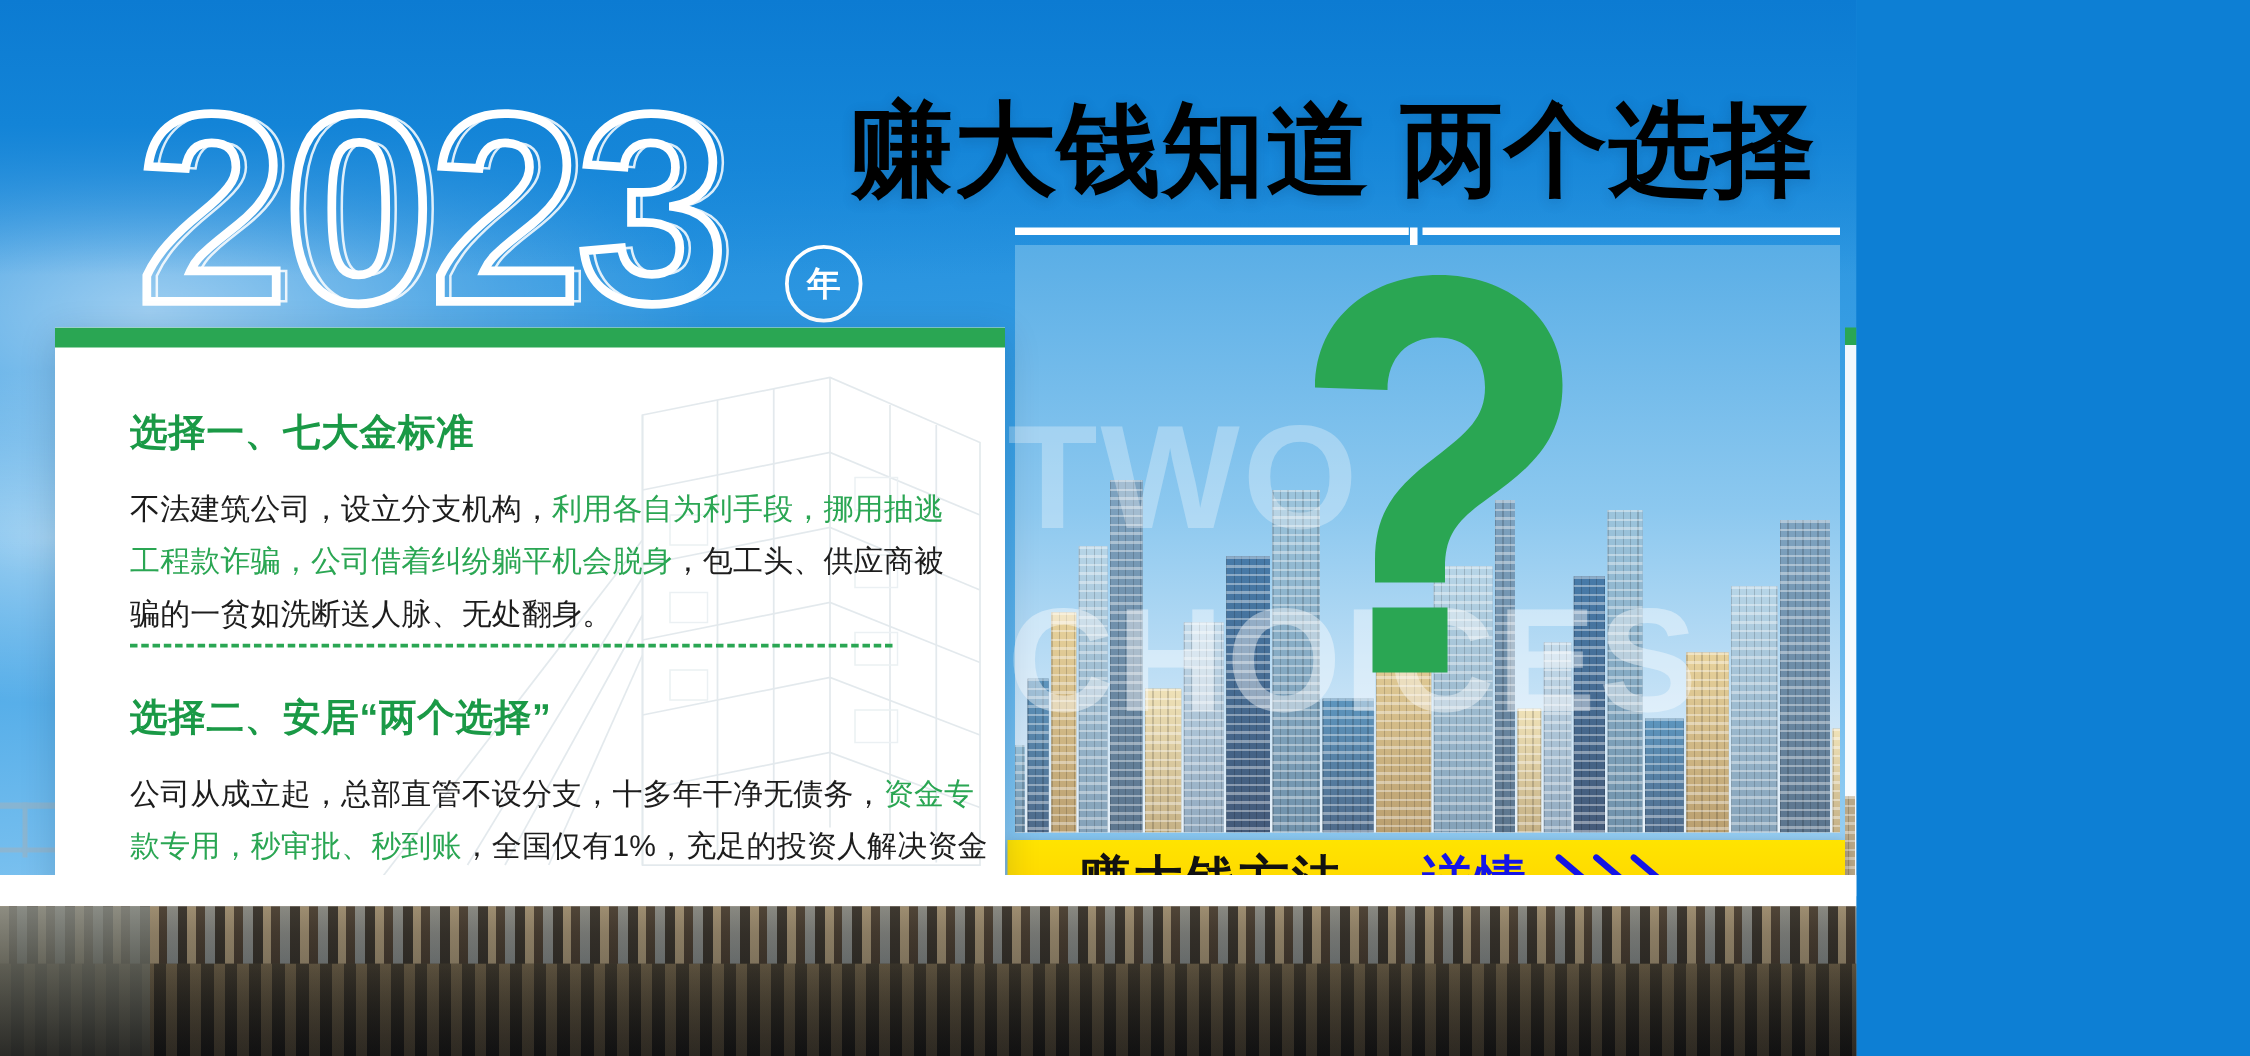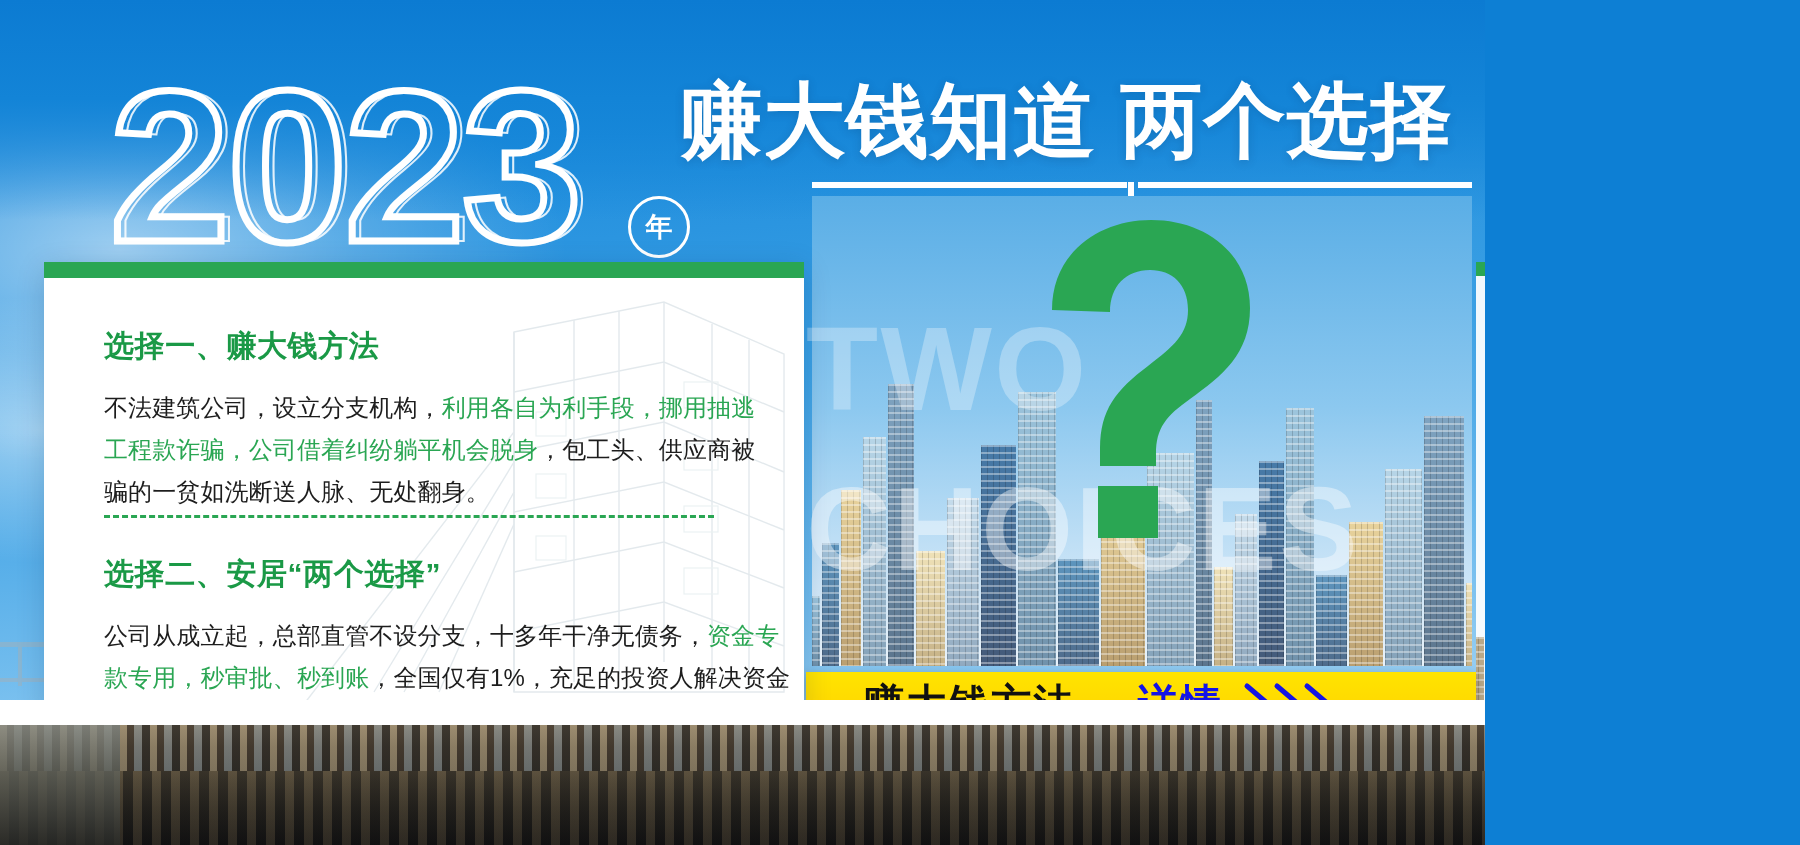--- a/index.html
+++ b/index.html
@@ -90,21 +90,21 @@
 
   
   .wm {
     position:absolute;
     color:rgba(255,255,255,.30);
     font-weight:700; letter-spacing:.02em;
     line-height:1; white-space:nowrap;
     text-transform:uppercase;
     font-family:"Liberation Sans","DejaVu Sans",sans-serif;
   }
-  .wm-two { left:806px; top:310px; font-size:118px; }
+  .wm-two { left:806px; top:323px; font-size:118px; }
   .wm-cho { left:806px; top:470px; font-size:118px; color:rgba(255,255,255,.42); }
 
   
   .year-art {
     position:absolute; left:110px; top:62px; width:580px; height:210px;
     font-size:215px; font-weight:700; line-height:210px;
     color:transparent;
     -webkit-text-stroke:7px #ffffff;
     letter-spacing:-.01em;
     font-family:"Liberation Sans","DejaVu Sans",sans-serif;
@@ -122,21 +122,21 @@
     position:absolute; left:628px; top:196px; width:62px; height:62px;
     border:3px solid #ffffff; border-radius:50%;
     color:#fff; font-size:27px; font-weight:700;
     display:flex; align-items:center; justify-content:center;
     font-family:"Liberation Sans","DejaVu Sans",sans-serif;
   }
 
   
   .main-title {
     position:absolute; left:680px; top:78px;
-    font-size:82px; font-weight:700; color:#ffffff;
+    font-size:82px; font-weight:700; color:#000000;
     letter-spacing:.015em; white-space:nowrap; line-height:1.05;
     text-shadow:0 2px 10px rgba(0,40,80,.18);
   }
   .title-rule {
     position:absolute; top:182px; height:6px; background:#ffffff;
   }
   .tr-a { left:812px; width:315px; }
   .tr-b { left:1138px; width:334px; }
   .title-tick {
     position:absolute; left:1128px; top:182px; width:6px; height:150px; background:#ffffff;
@@ -332,21 +332,21 @@
           <rect x="492" y="150" width="30" height="24"></rect>
           <rect x="492" y="212" width="30" height="24"></rect>
           <rect x="492" y="274" width="30" height="24"></rect>
         </g>
       </svg>
     </div>
 
     <div class="card-inner">
 
       <div>
-        <div class="sec-head">选择一、赚大钱方法</div>
+        <div class="sec-head">选择一、七大金标准</div>
         <div class="sec-body">
           <span>不法建筑公司，设立分支机构，</span><span class="hl">利用各自为利手段，挪用抽逃工程款诈骗，公司借着纠纷躺平机会脱身</span><span>，包工头、供应商被骗的一贫如洗断送人脉、无处翻身。</span>
         </div>
       </div>
     </div>
 
     <div class="dash-div"></div>
 
     <div class="sec2">
       <div class="sec-head">选择二、安居“两个选择”</div>

